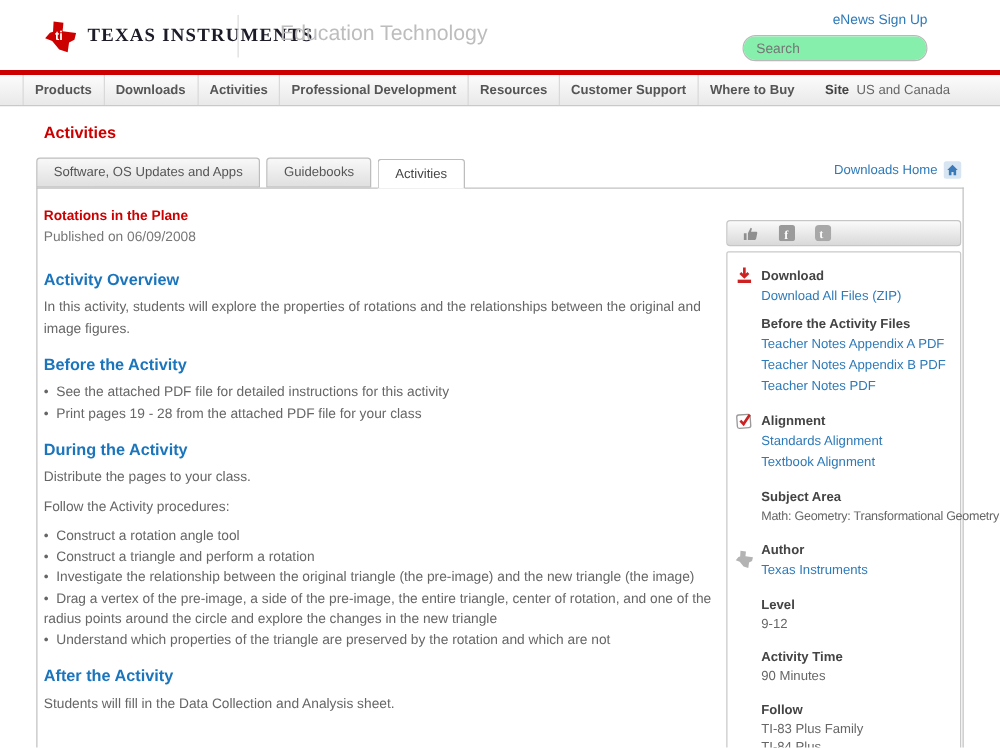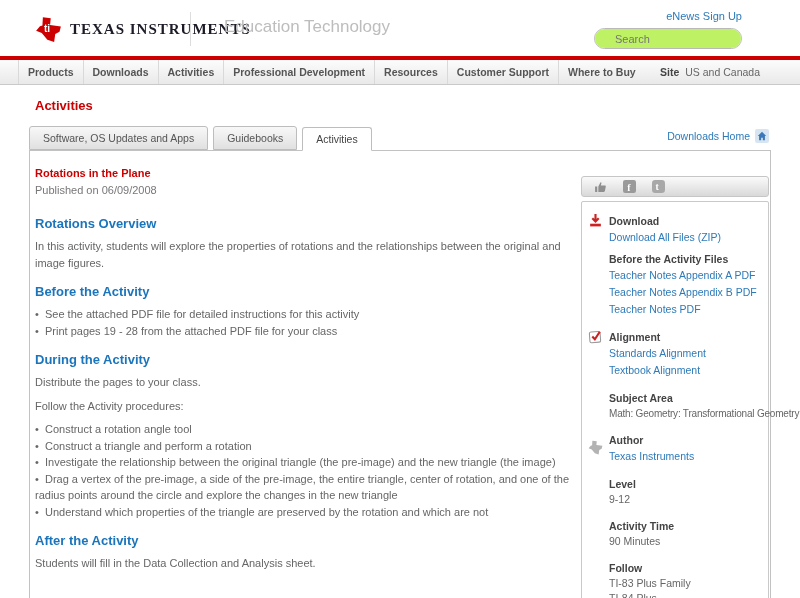--- a/index.html
+++ b/index.html
@@ -11,21 +11,21 @@
   header { position:relative; height:56px; background:#fff; }
   .brand { position:absolute; left:35px; top:16px; display:flex; align-items:center; cursor:pointer; }
   .ti-logo { width:27px; height:27px; margin-right:8px; display:inline-block; }
   .brand-text { font-family:"Liberation Serif","DejaVu Serif",serif; font-weight:bold;
     text-transform:uppercase; letter-spacing:1px; font-size:15px; color:#1c1b27; }
   .hdr-divider { position:absolute; left:190px; top:12px; width:1px; height:34px; background:#ddd; }
   .division { position:absolute; left:224px; top:17px; font-size:17px; color:#bdbdbd; }
   .enews { position:absolute; right:58px; top:10px; font-size:11px; color:#2d7ab9; text-decoration:none; cursor:pointer; }
   .searchbox { position:absolute; right:58px; top:28px; width:148px; height:21px;
     border:1px solid #b9b9b9; border-radius:11px; display:flex; overflow:hidden; background:#fff; }
-  .searchbox input { flex:1; border:none; outline:none; background:#bef264; padding:0 20px;
+  .searchbox input { flex:1; border:none; outline:none; background:#86efac; padding:0 10px;
     font-size:11px; color:#777; font-family:inherit; }
 
   .red-bar { height:4px; background:#cc0000; }
 
   
   nav { height:25px; background:linear-gradient(#fcfcfc,#e9e9e9); border-bottom:1px solid #c9c9c9;
     display:flex; align-items:stretch; padding-left:18px; }
   .nav-item { display:flex; align-items:center; padding:0 9px; font-size:10.5px; font-weight:bold;
     color:#555; border-left:1px solid #d9d9d9; cursor:pointer; white-space:nowrap; }
   .nav-item:last-of-type { border-right:1px solid #d9d9d9; }
@@ -126,21 +126,21 @@
       </span>
     </div>
   </div>
 
   <div class="panel">
 
     <article>
       <h1>Rotations in the Plane</h1>
       <div class="published">Published on 06/09/2008</div>
 
-      <h2>Rotations Overview</h2>
+      <h2>Activity Overview</h2>
       <p>In this activity, students will explore the properties of rotations and the relationships between the original and image figures.</p>
 
       <h2>Before the Activity</h2>
       <ul>
         <li>See the attached PDF file for detailed instructions for this activity</li>
         <li>Print pages 19 - 28 from the attached PDF file for your class</li>
       </ul>
 
       <h2>During the Activity</h2>
       <p>Distribute the pages to your class.</p>

